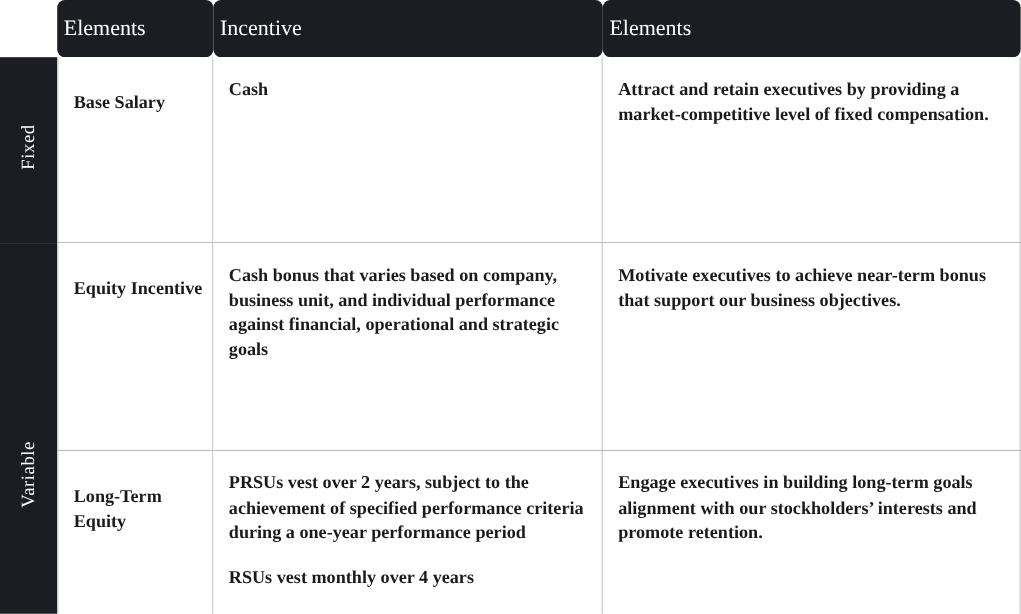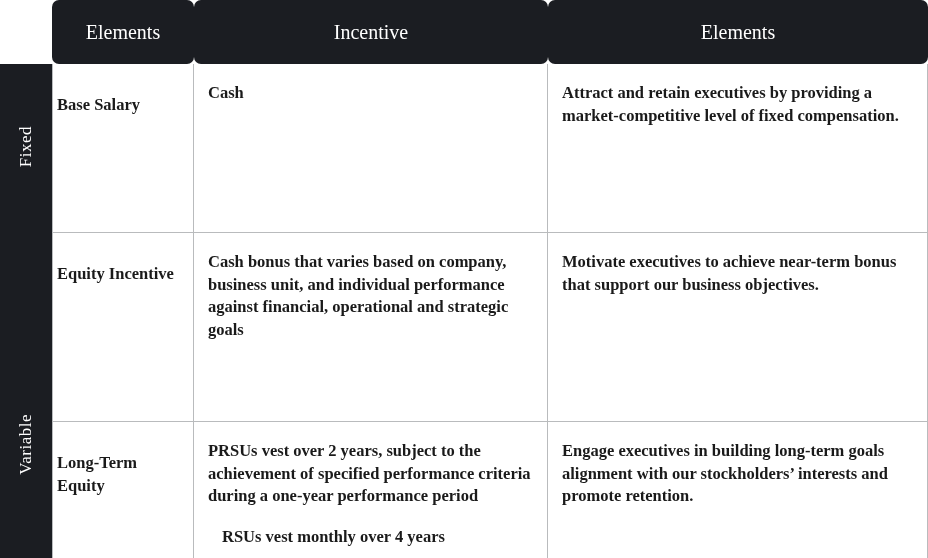--- a/index.html
+++ b/index.html
@@ -26,24 +26,24 @@
   
   col.col-category { width: 52px; }
   col.col-elements { width: 142px; }
   col.col-structure { width: 354px; }
   col.col-purpose { width: 380px; }
 
   
   .hdr-cell {
     background: #1b1d22;
     color: #ffffff;
-    text-align: center;
+    text-align: left;
     font-size: 20px;
     font-weight: 400;
-    height: 64px;
+    height: 52px;
     vertical-align: middle;
     border-radius: 7px;
     padding: 0 6px;
   }
   .hdr-spacer {
     background: #ffffff;
     border: none;
   }
 
   
@@ -67,36 +67,36 @@
   .body-cell {
     vertical-align: top;
     padding: 18px 16px 18px 14px;
     font-size: 16.5px;
     line-height: 1.37;
     background: #ffffff;
     font-weight: bold;
   }
   .elements-cell {
     font-weight: bold;
-    padding-left: 4px;
+    padding-left: 14px;
     padding-right: 8px;
     margin-top: 10px;
   }
   .elements-cell .label-shift {
     display: block;
     margin-top: 12px;
   }
 
   
   .rule-left { border-left: 1px solid #b9bbbd; }
   .rule-right { border-right: 1px solid #b9bbbd; }
   .rule-bottom { border-bottom: 1px solid #b9bbbd; }
 
   .p-block { margin: 0; }
-  .p-block + .p-block { margin-top: 18px; margin-left: 14px; }
+  .p-block + .p-block { margin-top: 18px; }
 
   .row-fixed .body-cell { height: 132px; }
   .row-annual .body-cell { height: 152px; }
   .row-lte .body-cell { height: 200px; }
 </style>
 </head>
 <body>
 
 <table class="comp-table">
   <colgroup>

